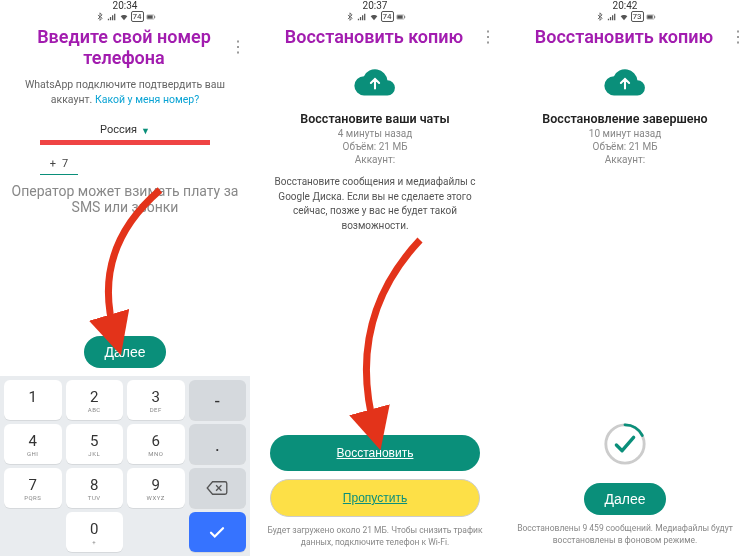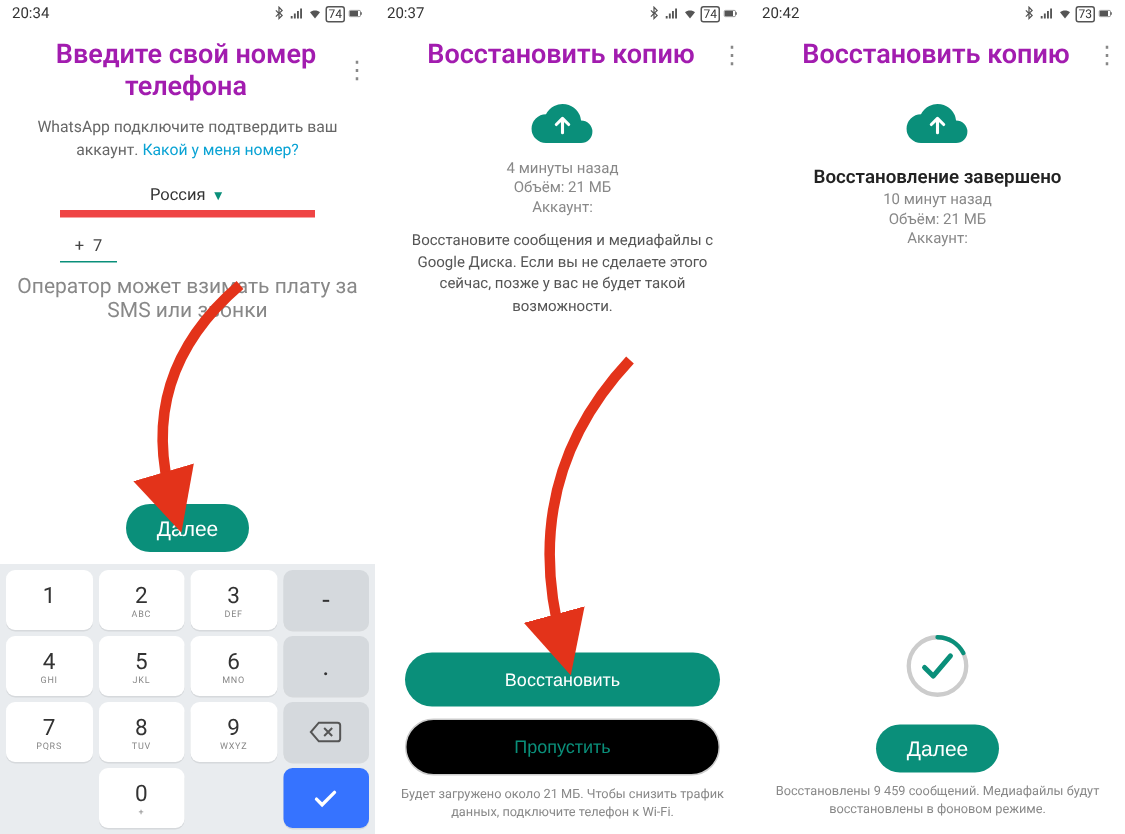--- a/index.html
+++ b/index.html
@@ -1,19 +1,19 @@
 <!DOCTYPE html>
 <html><head>
 <meta charset="utf-8">
 <style>
   * { box-sizing: border-box; margin: 0; padding: 0; }
   body { font-family: -apple-system, Roboto, Helvetica, Arial, sans-serif; background: #fff; }
   .container { display: flex; width: 750px; height: 556px; }
   .screen { width: 250px; height: 556px; background: #fff; position: relative; display: flex; flex-direction: column; border-right: 0; }
-  .status-bar { height: 18px; display: flex; align-items: center; justify-content: space-between; padding: 0 8px; font-size: 10px; color: #333; }
+  .status-bar { height: 18px; display: flex; align-items: center; justify-content: space-between; padding: 0 8px; font-size: 10px; color: #333; flex-direction: column; }
   .status-right { display: flex; align-items: center; gap: 2px; }
   .status-icon { width: 10px; height: 10px; }
   .header { display: flex; align-items: center; justify-content: space-between; padding: 8px 6px 8px 18px; }
   .title { color: #a21caf; font-weight: 600; font-size: 18px; text-align: center; flex: 1; }
   .menu-dots { width: 14px; color: #888; font-size: 16px; text-align: center; line-height: 12px; }
   .body-text { font-size: 10.5px; color: #666; text-align: center; padding: 2px 12px; line-height: 1.4; }
   .body-text .link { color: #0aa3d4; }
   .country-row { display: flex; align-items: flex-end; justify-content: center; gap: 4px; margin: 10px 40px 0; border-bottom: 5px solid #ef4444; padding: 4px 0; }
   .country-label { font-size: 11px; color: #333; }
   .caret-down { color: #0a8f7a; font-size: 9px; }
@@ -28,22 +28,22 @@
   .key { background: #fff; border-radius: 6px; display: flex; flex-direction: column; align-items: center; justify-content: center; font-size: 15px; color: #333; box-shadow: 0 1px 0 rgba(0,0,0,0.08); }
   .key .sub { font-size: 6px; color: #888; letter-spacing: 0.5px; }
   .key.op { background: #d5d9dd; font-size: 18px; }
   .key.op.empty { background: #e9ecef; box-shadow: none; }
   .key.enter { background: #3673ff; color: #fff; font-size: 18px; }
   .cloud-icon { width: 44px; height: 32px; margin: 12px auto 6px; position: relative; }
   .cloud-icon svg { width: 100%; height: 100%; }
   .section-title-2 { font-size: 12.5px; font-weight: 600; color: #222; text-align: center; margin-top: 6px; }
   .meta-line { font-size: 10px; color: #888; text-align: center; margin-top: 2px; }
   .desc { font-size: 10px; color: #555; text-align: center; padding: 10px 16px 0; line-height: 1.45; }
-  .big-pill { background: #0a8f7a; color: #fff; border: none; border-radius: 22px; padding: 11px 0; width: 210px; font-size: 12px; font-weight: 500; display: block; margin: 0 auto; }
-  .big-pill.secondary { background: #000000; color: #0a8f7a; border: 1px solid #ccc; margin-top: 8px; }
+  .big-pill { background: #0a8f7a; color: #fff; border: none; border-radius: 22px; padding: 11px 0; width: 210px; font-size: 12px; font-weight: 500; display: block; margin: 0 auto; text-decoration: underline; }
+  .big-pill.secondary { background: #fde047; color: #0a8f7a; border: 1px solid #ccc; margin-top: 8px; }
   .footer-text { font-size: 8.5px; color: #888; text-align: center; padding: 8px 16px 6px; line-height: 1.35; }
   .bottom-area { display: flex; flex-direction: column; justify-content: flex-end; flex: 1; padding-bottom: 2px; }
   .check-circle { width: 46px; height: 46px; border-radius: 50%; margin: 0 auto; display: flex; align-items: center; justify-content: center; }
   .check-circle svg { width: 46px; height: 46px; }
   .screen3-bottom { flex: 1; display: flex; flex-direction: column; justify-content: flex-end; align-items: center; padding-bottom: 4px; }
 </style>
 </head>
 <body>
 
 <div class="container">
@@ -188,20 +188,21 @@
     <div class="header">
       <div class="title">Восстановить копию</div>
       <div class="menu-dots">⋮</div>
     </div>
     <div class="cloud-icon">
       <svg viewBox="0 0 64 44">
           <path d="M50 40H16a14 14 0 010-28 18 18 0 0134 6 11 11 0 010 22z" fill="#0a8f7a"></path>
           <path d="M32 30V16M26 22l6-6 6 6" stroke="#fff" stroke-width="3" fill="none" stroke-linecap="round" stroke-linejoin="round"></path>
         </svg>
     </div>
+    <div class="section-title-2">Восстановите ваши чаты</div>
     <div class="meta-line">4 минуты назад</div>
     <div class="meta-line">Объём: 21 МБ</div>
     <div class="meta-line">Аккаунт:</div>
     <div class="desc">Восстановите сообщения и медиафайлы с Google Диска. Если вы не сделаете этого сейчас, позже у вас не будет такой возможности.</div>
 
     <svg class="arrow-svg" style="left:70px;top:230px;width:120px;height:220px" viewBox="0 0 120 220">
       <defs>
           <marker id="ah2" markerWidth="6" markerHeight="6" refX="3" refY="3" orient="auto">
             <path d="M0,0 L6,3 L0,6 z" fill="#e3331a"></path>
           </marker>

